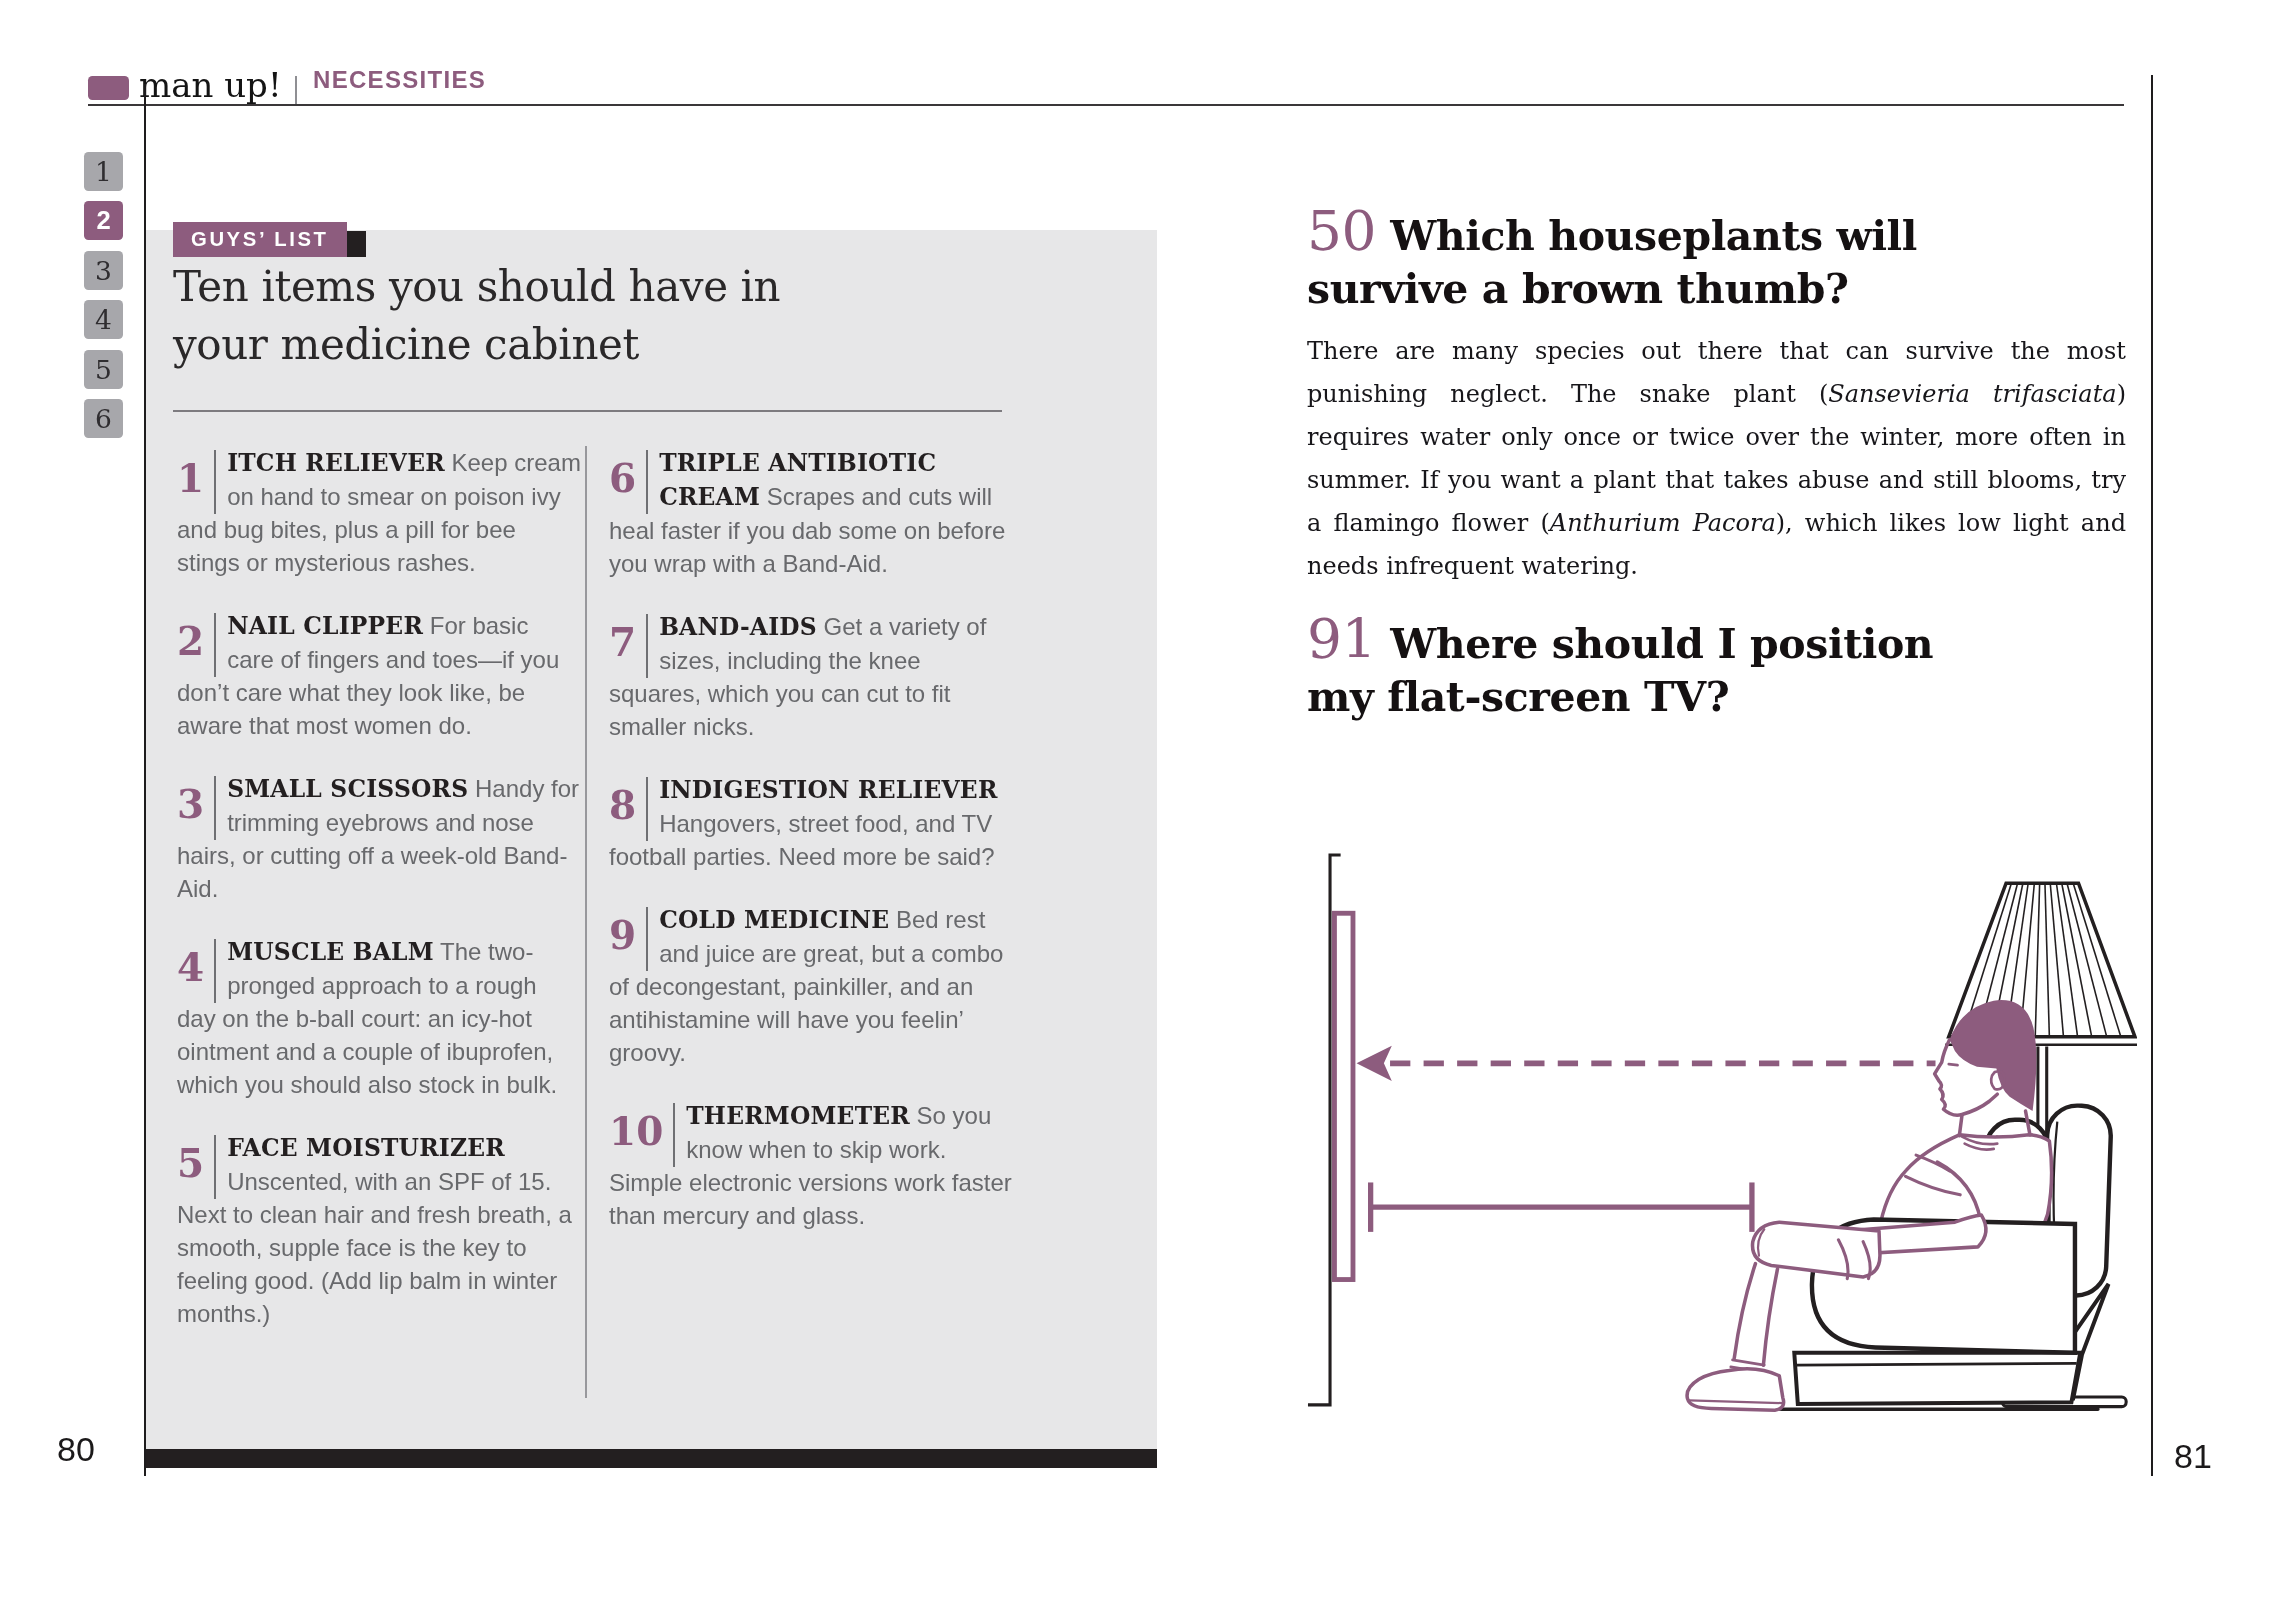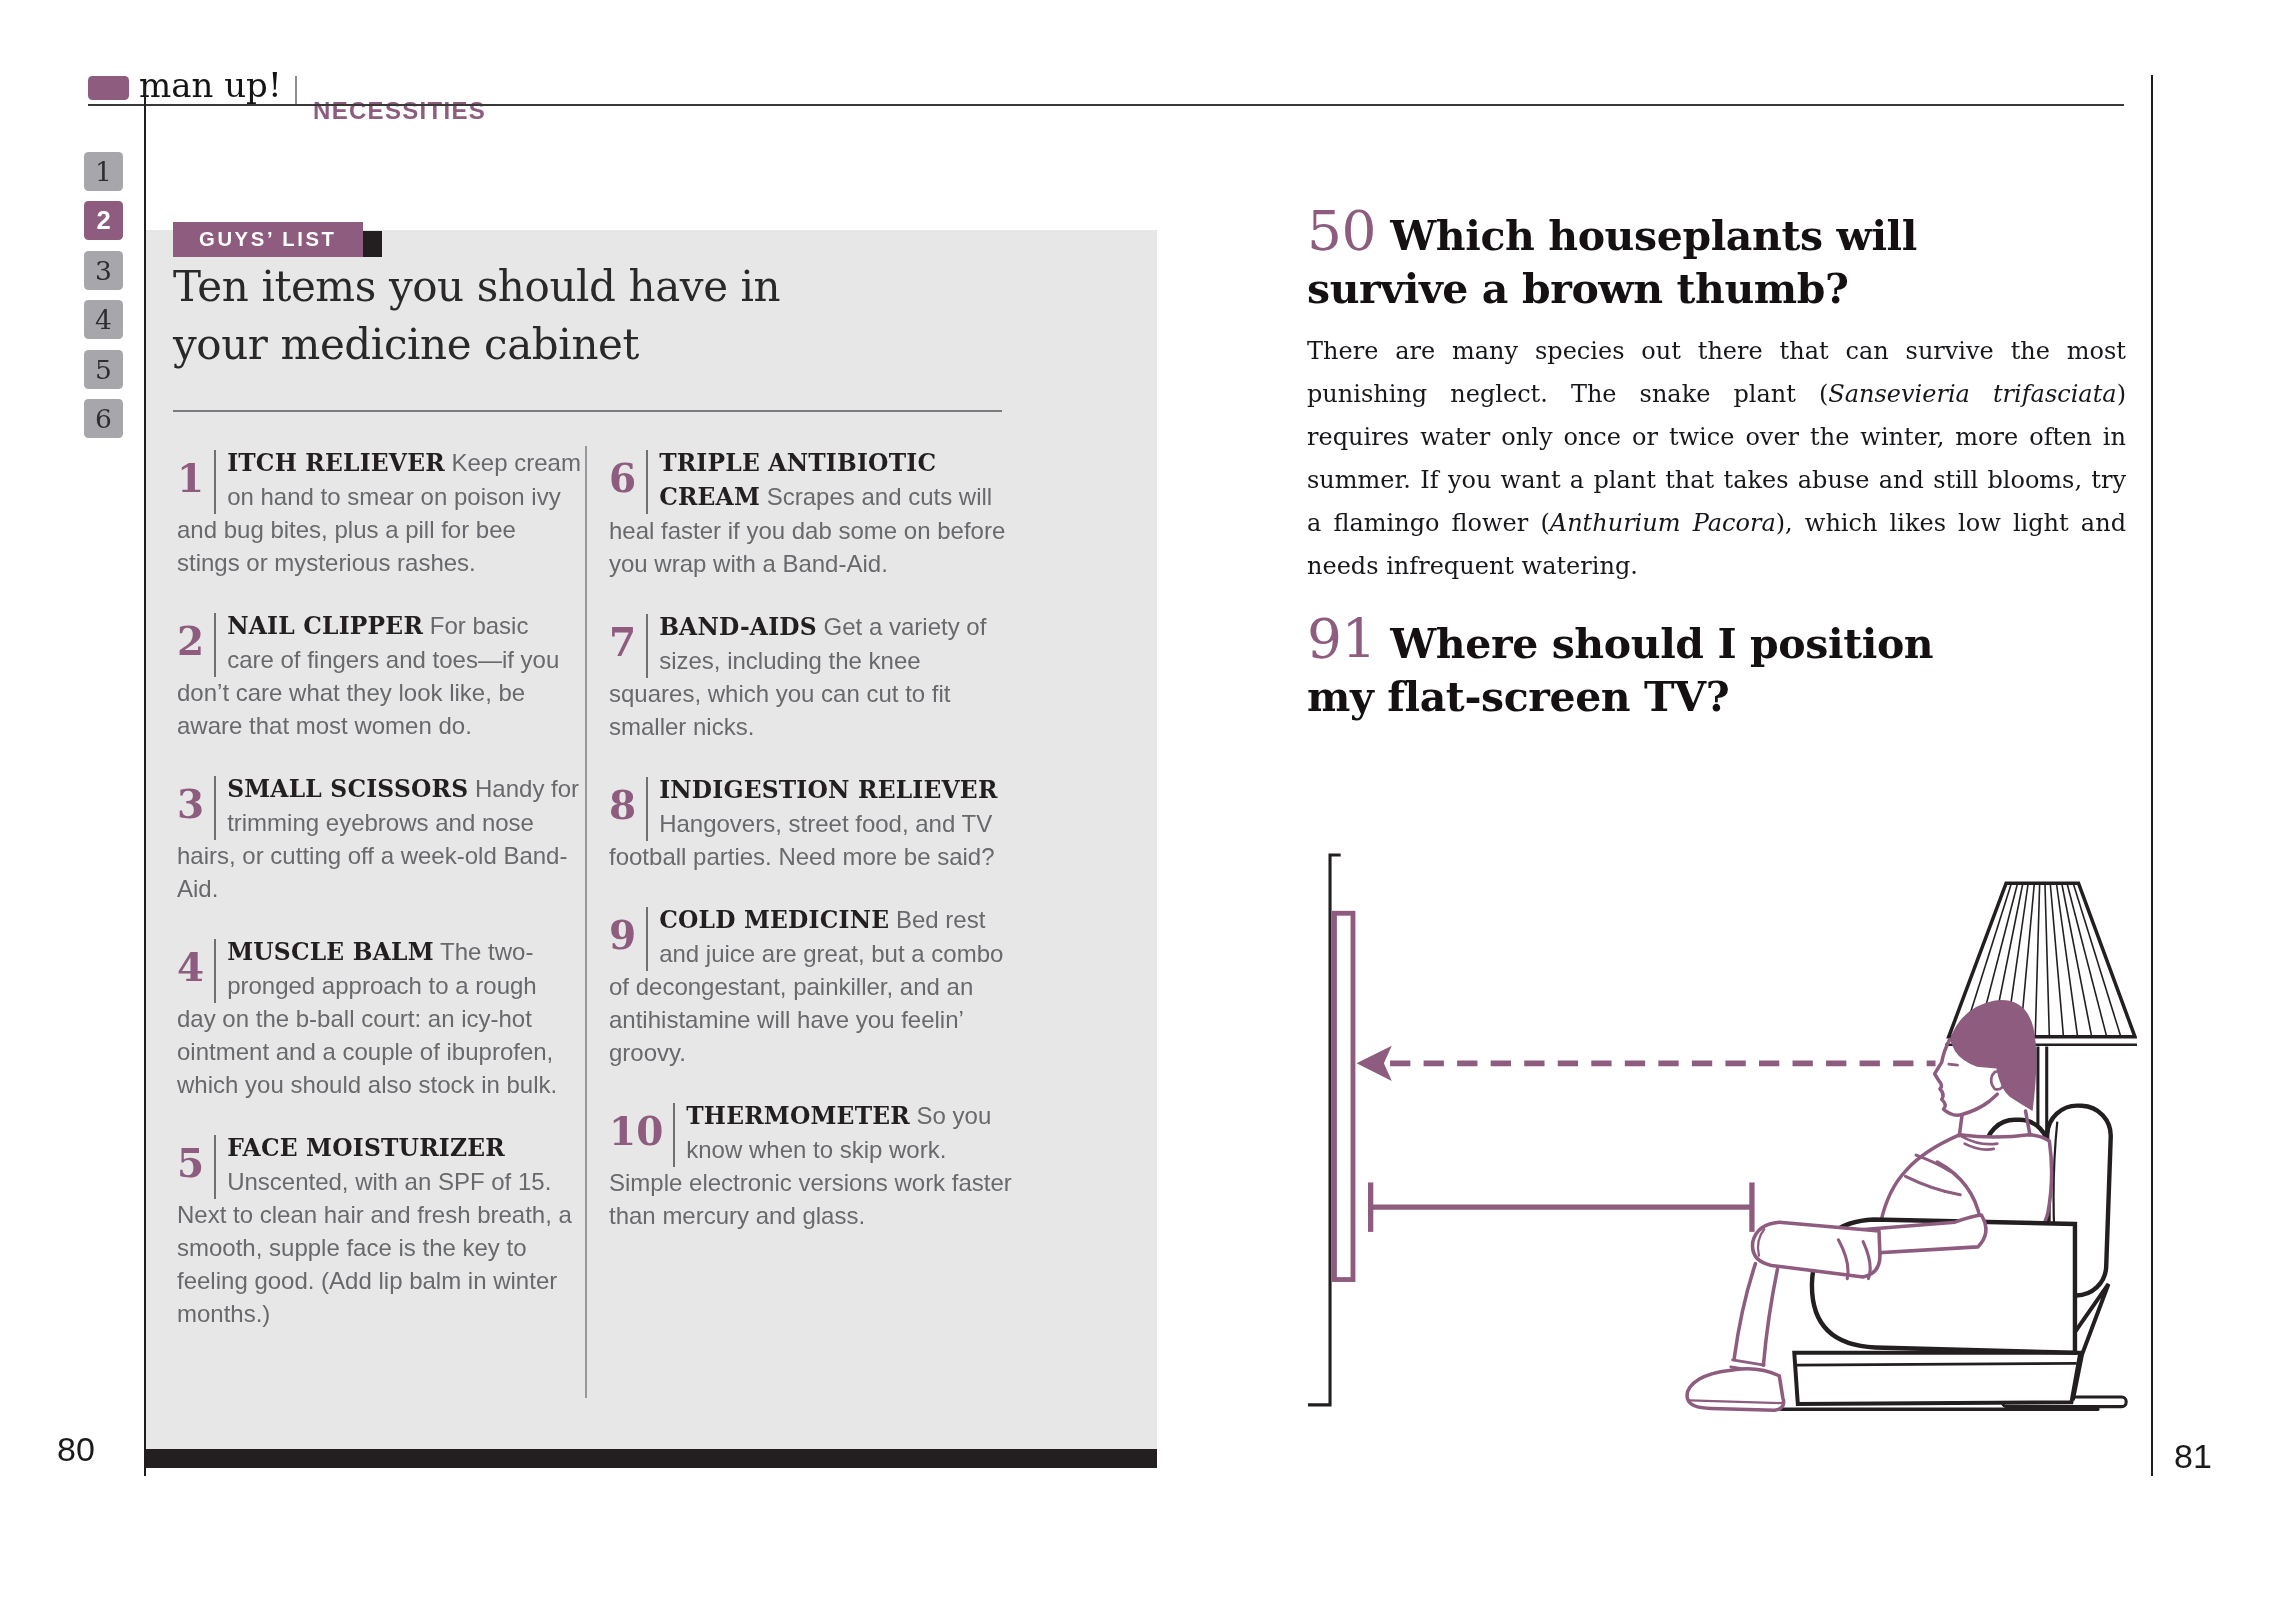--- a/index.html
+++ b/index.html
@@ -4,35 +4,35 @@
 <style>
   html,body{margin:0;padding:0;}
   body{
     width:2295px;height:1607px;position:relative;background:#ffffff;
     font-family:"Liberation Sans",sans-serif;color:#231f20;overflow:hidden;
   }
   
   .brand-chip{position:absolute;left:88px;top:76px;width:41px;height:24px;border-radius:4.4px;background:#8d5c7e;}
   .brand-text{position:absolute;left:139px;top:65px;font-family:"DejaVu Serif",serif;font-size:34px;color:#141414;}
   .hdr-divider{position:absolute;left:295px;top:76px;width:1.8px;height:29px;background:#8f8f93;}
-  .hdr-section{position:absolute;left:313px;top:97px;font-weight:bold;font-size:24px;letter-spacing:1.3px;color:#8d5c7e;}
+  .hdr-section{position:absolute;left:313px;top:66px;font-weight:bold;font-size:24px;letter-spacing:1.3px;color:#8d5c7e;}
   .hdr-rule{position:absolute;left:88px;top:104px;width:2036px;height:1.8px;background:#3a3739;}
   
   .left-rule{position:absolute;left:144px;top:84px;width:1.8px;height:1392px;background:#1e1c1d;}
   .right-rule{position:absolute;left:2151px;top:75px;width:1.8px;height:1401px;background:#1e1c1d;}
   .tab{position:absolute;left:84px;width:39px;height:39px;border-radius:4.4px;background:#a7a7ab;
        display:flex;align-items:center;justify-content:center;
        font-family:"DejaVu Serif",serif;font-size:26.5px;color:#2f2d30;}
   .tab.active{background:#8d5c7e;color:#ffffff;font-family:"Liberation Sans",sans-serif;font-weight:bold;font-size:25.6px;}
   
   .panel{position:absolute;left:146px;top:230px;width:1011px;height:1219px;background:#e7e7e8;}
   .panel-bottom-bar{position:absolute;left:146px;top:1449px;width:1011px;height:18.5px;background:#231f20;}
   .tag-row{position:absolute;left:173px;top:222px;display:flex;align-items:flex-end;}
   .tag{background:#8d5c7e;color:#fff;font-weight:bold;font-size:20.3px;letter-spacing:2.6px;
-       height:35px;display:flex;align-items:center;padding:0 26px;}
+       height:35px;display:flex;align-items:center;padding:0 18px;}
   .tag-square{width:19.4px;height:26.5px;background:#231f20;}
   .list-title{position:absolute;left:173px;top:258px;margin:0;font-family:"DejaVu Serif",serif;
        font-weight:normal;font-size:42px;line-height:58px;color:#2a2829;letter-spacing:-0.4px;}
   .title-rule{position:absolute;left:173px;top:410px;width:829px;height:1.8px;background:#7d7b7f;}
   .cols{position:absolute;left:177px;top:446px;width:968px;display:flex;}
   .col{width:404px;}
   .col.second{margin-left:28px;}
   .col-divider{position:absolute;left:585px;top:446px;width:1.8px;height:952px;background:#98989c;}
   .item{margin-bottom:30px;overflow:visible;}
   .numblock{float:left;height:67px;display:flex;align-items:flex-start;padding-right:11.5px;}

